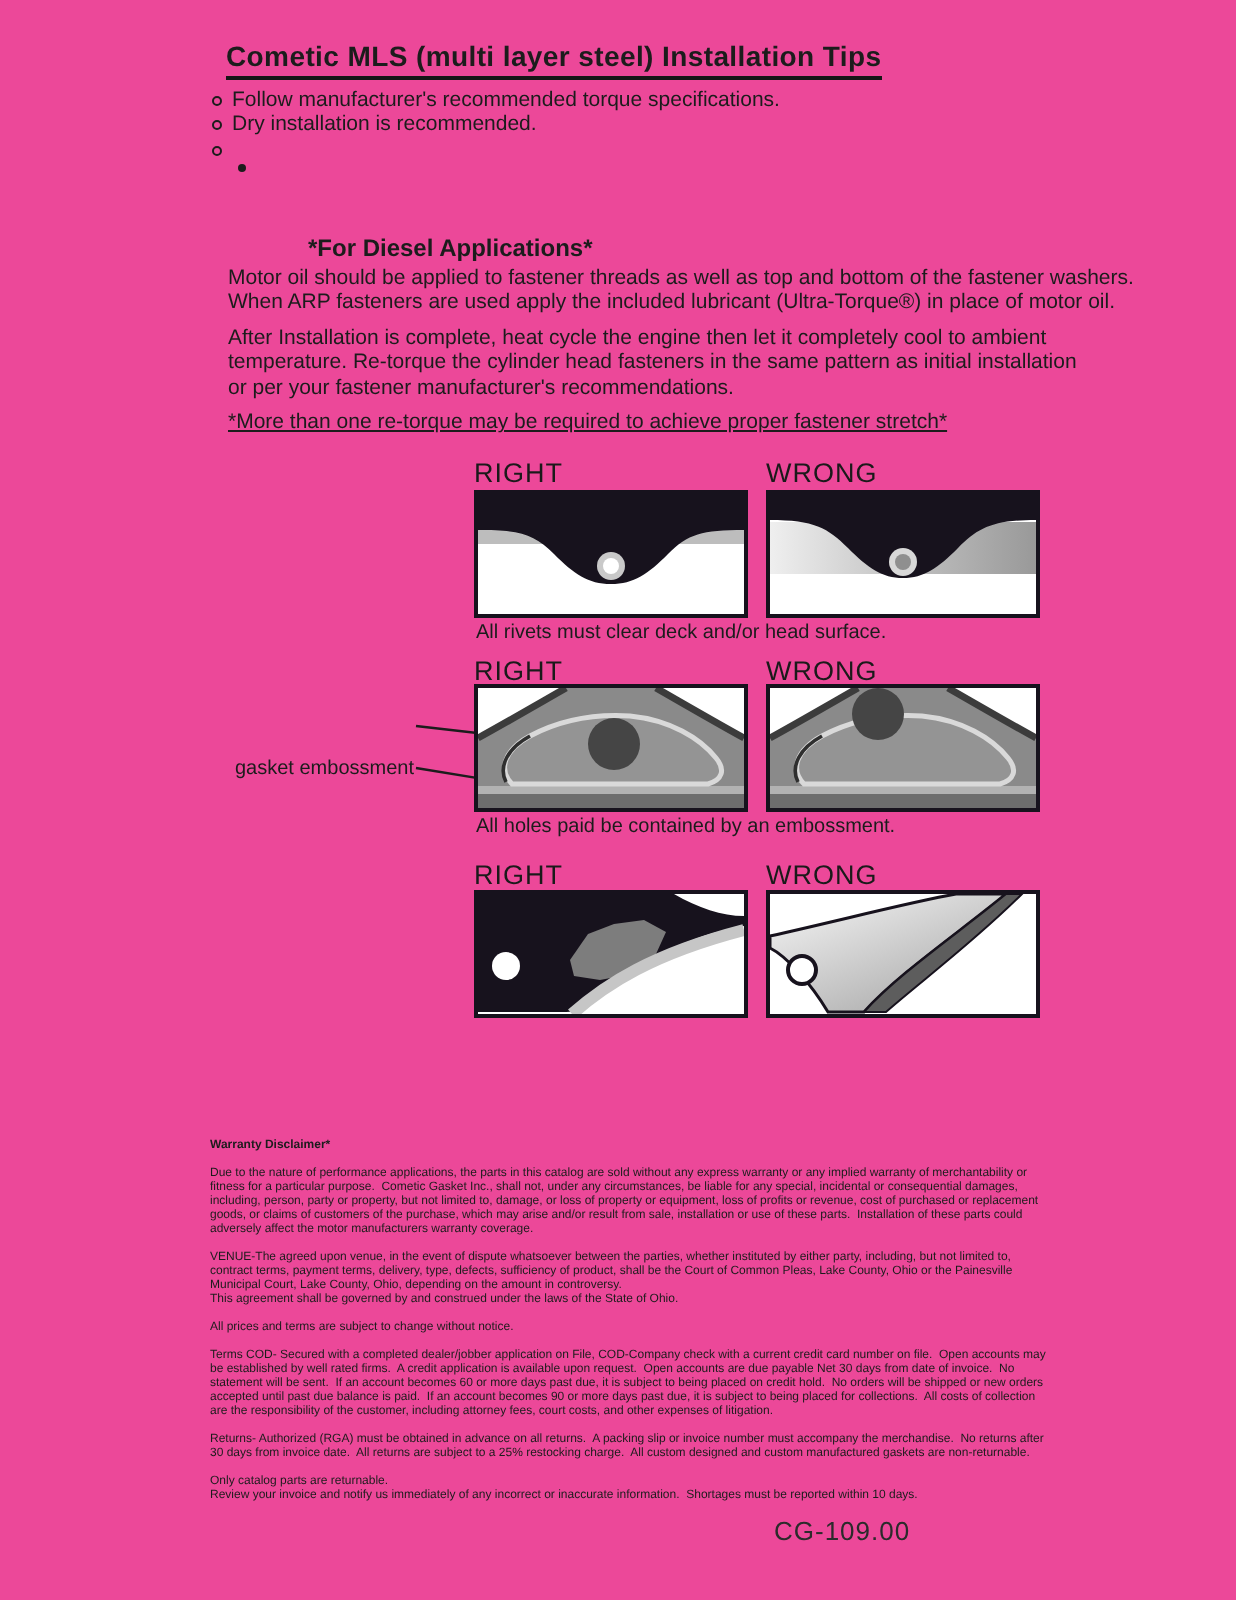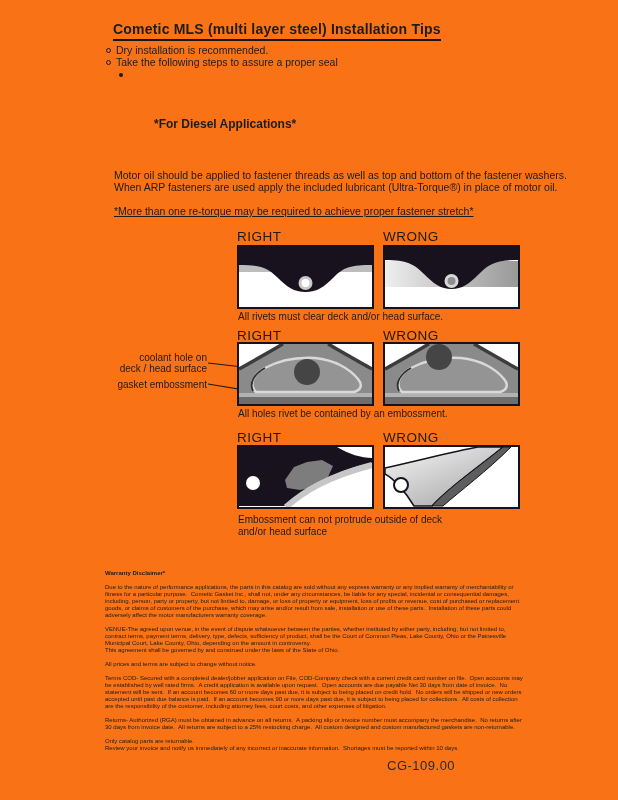--- a/index.html
+++ b/index.html
@@ -1,16 +1,16 @@
 <!DOCTYPE html>
 <html><head>
 <meta charset="utf-8">
 <style>
   html,body{margin:0;padding:0;background:#ffffff;}
-  #page{position:relative;width:618px;height:800px;background:#f97316;overflow:hidden;
+  #page{position:relative;width:618px;height:800px;background:#ec4899;overflow:hidden;
         font-family:"Liberation Sans",sans-serif;color:#1c1c1c;}
   .abs{position:absolute;}
   .pre{white-space:pre;}
   .title{font-size:14px;font-weight:bold;border-bottom:2px solid #161616;padding-bottom:2px;letter-spacing:0.2px;}
   .body-txt{font-size:10.5px;line-height:12.3px;}
   .tip-row{display:flex;align-items:flex-start;font-size:10.5px;line-height:12.3px;}
   .tip-row.sub{padding-left:13px;}
   .b-marker{width:3px;height:3px;border:1px solid #1c1c1c;border-radius:50%;margin:4px 5px 0 0;flex:none;}
   .sb-marker{width:4px;height:4px;background:#1c1c1c;border-radius:50%;margin:4px 4px 0 0;flex:none;}
   .diesel-head{font-size:12px;font-weight:bold;}
@@ -27,34 +27,40 @@
 
 <div id="page">
 
   <div class="abs" style="left:113px;top:20px;">
     <span class="title">Cometic MLS (multi layer steel) Installation Tips</span>
   </div>
 
   <div class="abs" style="left:106px;top:44px;">
     <div class="tip-row">
       <span class="b-marker"></span>
+      <span class="pre">Follow manufacturer's recommended torque specifications.</span>
+    </div>
+    <div class="tip-row">
+      <span class="b-marker"></span>
       <span class="pre">Dry installation is recommended.</span>
     </div>
     <div class="tip-row">
       <span class="b-marker"></span>
-      <span class="pre">Take the following steps to assure a proper seal</span>
     </div>
     <div class="tip-row sub">
       <span class="sb-marker"></span>
     </div>
   </div>
 
   <div class="abs diesel-head" style="left:114px;top:117px;margin-left:40px;">*For Diesel Applications*</div>
-  <div class="abs body-txt pre" style="left:114px;top:133px;margin-top:36px;">Motor oil should be applied to fastener threads as well as top and bottom of the fastener washers.
+  <div class="abs body-txt pre" style="left:114px;top:133px;">Motor oil should be applied to fastener threads as well as top and bottom of the fastener washers.
 When ARP fasteners are used apply the included lubricant (Ultra-Torque®) in place of motor oil.</div>
+  <div class="abs body-txt pre" style="left:114px;top:163px;">After Installation is complete, heat cycle the engine then let it completely cool to ambient
+temperature. Re-torque the cylinder head fasteners in the same pattern as initial installation
+or per your fastener manufacturer's recommendations.</div>
   <div class="abs body-txt pre" style="left:114px;top:205px;text-decoration:underline;">*More than one re-torque may be required to achieve proper fastener stretch*</div>
 
   <div class="abs rw-label" style="left:237px;top:229px;">RIGHT</div>
   <div class="abs rw-label" style="left:383px;top:229px;">WRONG</div>
 
   <svg class="abs" style="left:237px;top:245px;" width="137" height="64" viewBox="0 0 137 64">
     <rect x="1" y="1" width="135" height="62" fill="#ffffff"></rect>
     <rect x="2" y="20" width="133" height="7" fill="#bdbdbd"></rect>
     <path d="M2,2 H135 V20 C114,20 107,22 97,32 C87,42 80,47 68.5,47 C57,47 50,42 40,32 C30,22 23,20 2,20 Z" fill="#17121d"></path>
     <circle cx="68.5" cy="38" r="7" fill="#c9c9c9"></circle>
@@ -76,22 +82,20 @@
     <circle cx="68.5" cy="36" r="7" fill="#d8d8d8"></circle>
     <circle cx="68.5" cy="36" r="4" fill="#8f8f8f"></circle>
     <rect x="1" y="1" width="135" height="62" fill="none" stroke="#17121d" stroke-width="2"></rect>
   </svg>
 
   <div class="abs caption pre" style="left:238px;top:311px;">All rivets must clear deck and/or head surface.</div>
 
   <div class="abs rw-label" style="left:237px;top:328px;">RIGHT</div>
   <div class="abs rw-label" style="left:383px;top:328px;">WRONG</div>
 
-  <div class="abs side-label pre" style="left:104px;top:352px;width:103px;">coolant hole on
-deck / head surface</div>
   <div class="abs side-label" style="left:104px;top:379px;width:103px;">gasket embossment</div>
 
   <svg class="abs" style="left:206px;top:356px;" width="104" height="42" viewBox="0 0 104 42">
     <path d="M2,7 L98,18" stroke="#1c1c1c" stroke-width="1.2" fill="none"></path>
     <path d="M2,28 L57,37" stroke="#1c1c1c" stroke-width="1.2" fill="none"></path>
   </svg>
 
   <svg class="abs" style="left:237px;top:342px;" width="137" height="64" viewBox="0 0 137 64">
     <rect x="1" y="1" width="135" height="62" fill="#8a8a8a"></rect>
     <rect x="2" y="51" width="133" height="4" fill="#b2b2b2"></rect>
@@ -113,21 +117,21 @@
     <path d="M2,2 H46 C32,10 13,21 2,27 Z" fill="#ffffff"></path>
     <path d="M91,2 H135 V27 C124,21 105,10 91,2 Z" fill="#ffffff"></path>
     <path d="M46,2 C32,10 13,21 2,27" stroke="#3c3c3c" stroke-width="3.5" fill="none"></path>
     <path d="M91,2 C105,10 124,21 135,27" stroke="#3c3c3c" stroke-width="3.5" fill="none"></path>
     <path d="M19,50 C12,43 15,33 28,26 C44,17.5 62,15 78,16 C98,18 113,27 121,37 C126,43 124,48 117,50 Z" fill="#949494" stroke="#d9d9d9" stroke-width="2.5"></path>
     <path d="M28,26 C17,32 12,41 16,49" stroke="#2f2f2f" stroke-width="1.8" fill="none"></path>
     <circle cx="56" cy="15" r="13" fill="#454545"></circle>
     <rect x="1" y="1" width="135" height="62" fill="none" stroke="#17121d" stroke-width="2"></rect>
   </svg>
 
-  <div class="abs caption pre" style="left:238px;top:408px;">All holes rivet be contained by an embossment.</div>
+  <div class="abs caption pre" style="left:238px;top:408px;">All holes paid be contained by an embossment.</div>
 
   <div class="abs rw-label" style="left:237px;top:430px;">RIGHT</div>
   <div class="abs rw-label" style="left:383px;top:430px;">WRONG</div>
 
   <svg class="abs" style="left:237px;top:445px;" width="137" height="64" viewBox="0 0 137 64">
     <rect x="1" y="1" width="135" height="62" fill="#ffffff"></rect>
     <path d="M2,2 H100 C112,9 124,13 135,13 V18 C107,23 83,35 63,53 C57,58 51,61 46,61 H2 Z" fill="#17121d"></path>
     <path d="M48,35 L57,22 L70,17 L85,15 L96,21 L91,32 L79,42 L63,45 L50,43 Z" fill="#7d7d7d"></path>
     <path d="M49,62 C66,47 89,32 135,20" stroke="#c6c6c6" stroke-width="6" fill="none"></path>
     <circle cx="16" cy="38" r="7" fill="#ffffff"></circle>
@@ -141,22 +145,20 @@
           <stop offset="1" stop-color="#a8a8a8"></stop>
       </linearGradient>
     </defs>
     <rect x="1" y="1" width="135" height="62" fill="#ffffff"></rect>
     <path d="M2,23 C38,15 72,6 95,2 H120 C97,21 66,42 49,61 H31 C22,46 10,33 2,29 Z" fill="url(#g3w)" stroke="#17121d" stroke-width="1.5"></path>
     <path d="M49,61 C66,42 97,21 120,2 H128 C104,26 77,46 60,61 Z" fill="#5d5d5d" stroke="#17121d" stroke-width="1"></path>
     <circle cx="18" cy="40" r="7" fill="#ffffff" stroke="#17121d" stroke-width="2"></circle>
     <rect x="1" y="1" width="135" height="62" fill="none" stroke="#17121d" stroke-width="2"></rect>
   </svg>
 
-  <div class="abs caption pre" style="left:238px;top:514px;">Embossment can not protrude outside of deck
-and/or head surface</div>
 
   <div class="abs disc" style="left:105px;top:570px;width:460px;">
     <div class="disc-head">Warranty Disclaimer*</div>
     <p class="pre">Due to the nature of performance applications, the parts in this catalog are sold without any express warranty or any implied warranty of merchantability or
 fitness for a particular purpose.  Cometic Gasket Inc., shall not, under any circumstances, be liable for any special, incidental or consequential damages,
 including, person, party or property, but not limited to, damage, or loss of property or equipment, loss of profits or revenue, cost of purchased or replacement
 goods, or claims of customers of the purchase, which may arise and/or result from sale, installation or use of these parts.  Installation of these parts could
 adversely affect the motor manufacturers warranty coverage.</p>
     <p class="pre">VENUE-The agreed upon venue, in the event of dispute whatsoever between the parties, whether instituted by either party, including, but not limited to,
 contract terms, payment terms, delivery, type, defects, sufficiency of product, shall be the Court of Common Pleas, Lake County, Ohio or the Painesville

